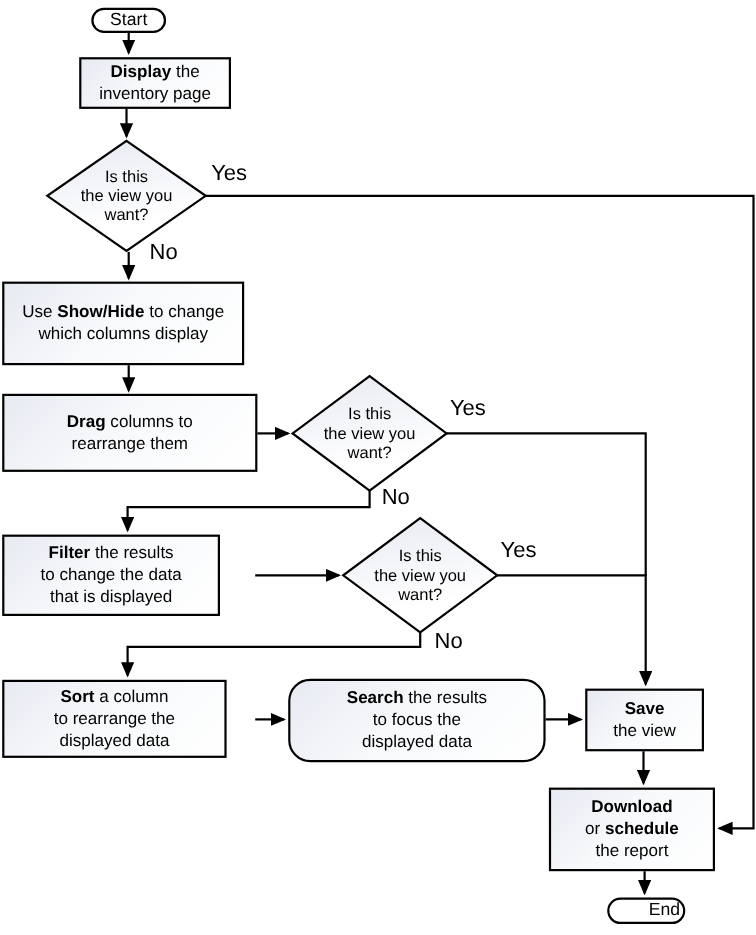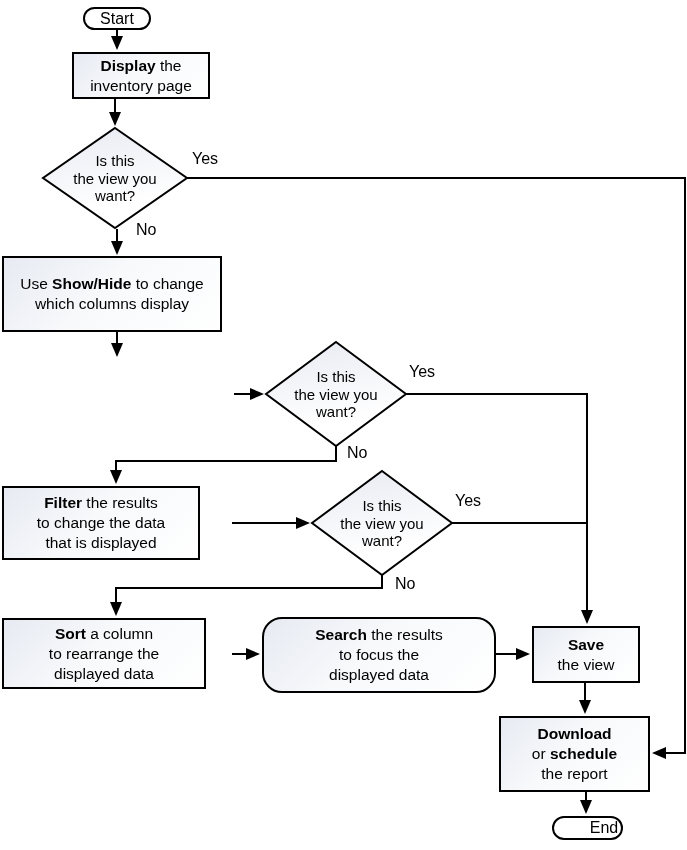--- a/index.html
+++ b/index.html
@@ -48,21 +48,21 @@
     position: absolute;
     z-index: 2;
     text-align: center;
     font-size: 15px;
     line-height: 17.5px;
     white-space: nowrap;
   }
   .edge-label {
     position: absolute;
     z-index: 2;
-    font-size: 16px;
+    font-size: 20px;
     line-height: 19px;
     white-space: nowrap;
   }
   b { font-weight: bold; }
 </style>
 </head>
 <body>
 
 <div class="canvas">
 
@@ -113,20 +113,24 @@
     <div>want?</div>
   </div>
   <div class="edge-label" style="left:192px; top:149px;">Yes</div>
   <div class="edge-label" style="left:136px; top:220px;">No</div>
 
   <div class="node box" style="left:2px; top:256px; width:220px; height:76px;">
     <div><span>Use </span><b>Show/Hide</b><span> to change</span></div>
     <div>which columns display</div>
   </div>
 
+  <div class="node box" style="left:2px; top:358px; width:232px; height:71px;">
+    <div><b>Drag</b><span> columns to</span></div>
+    <div>rearrange them</div>
+  </div>
 
   <div class="diamond-text" style="left:271px; top:368px; width:130px;">
     <div>Is this</div>
     <div>the view you</div>
     <div>want?</div>
   </div>
   <div class="edge-label" style="left:409px; top:362px;">Yes</div>
   <div class="edge-label" style="left:347px; top:443px;">No</div>
 
   <div class="node box" style="left:2px; top:486px; width:198px; height:74px;">

